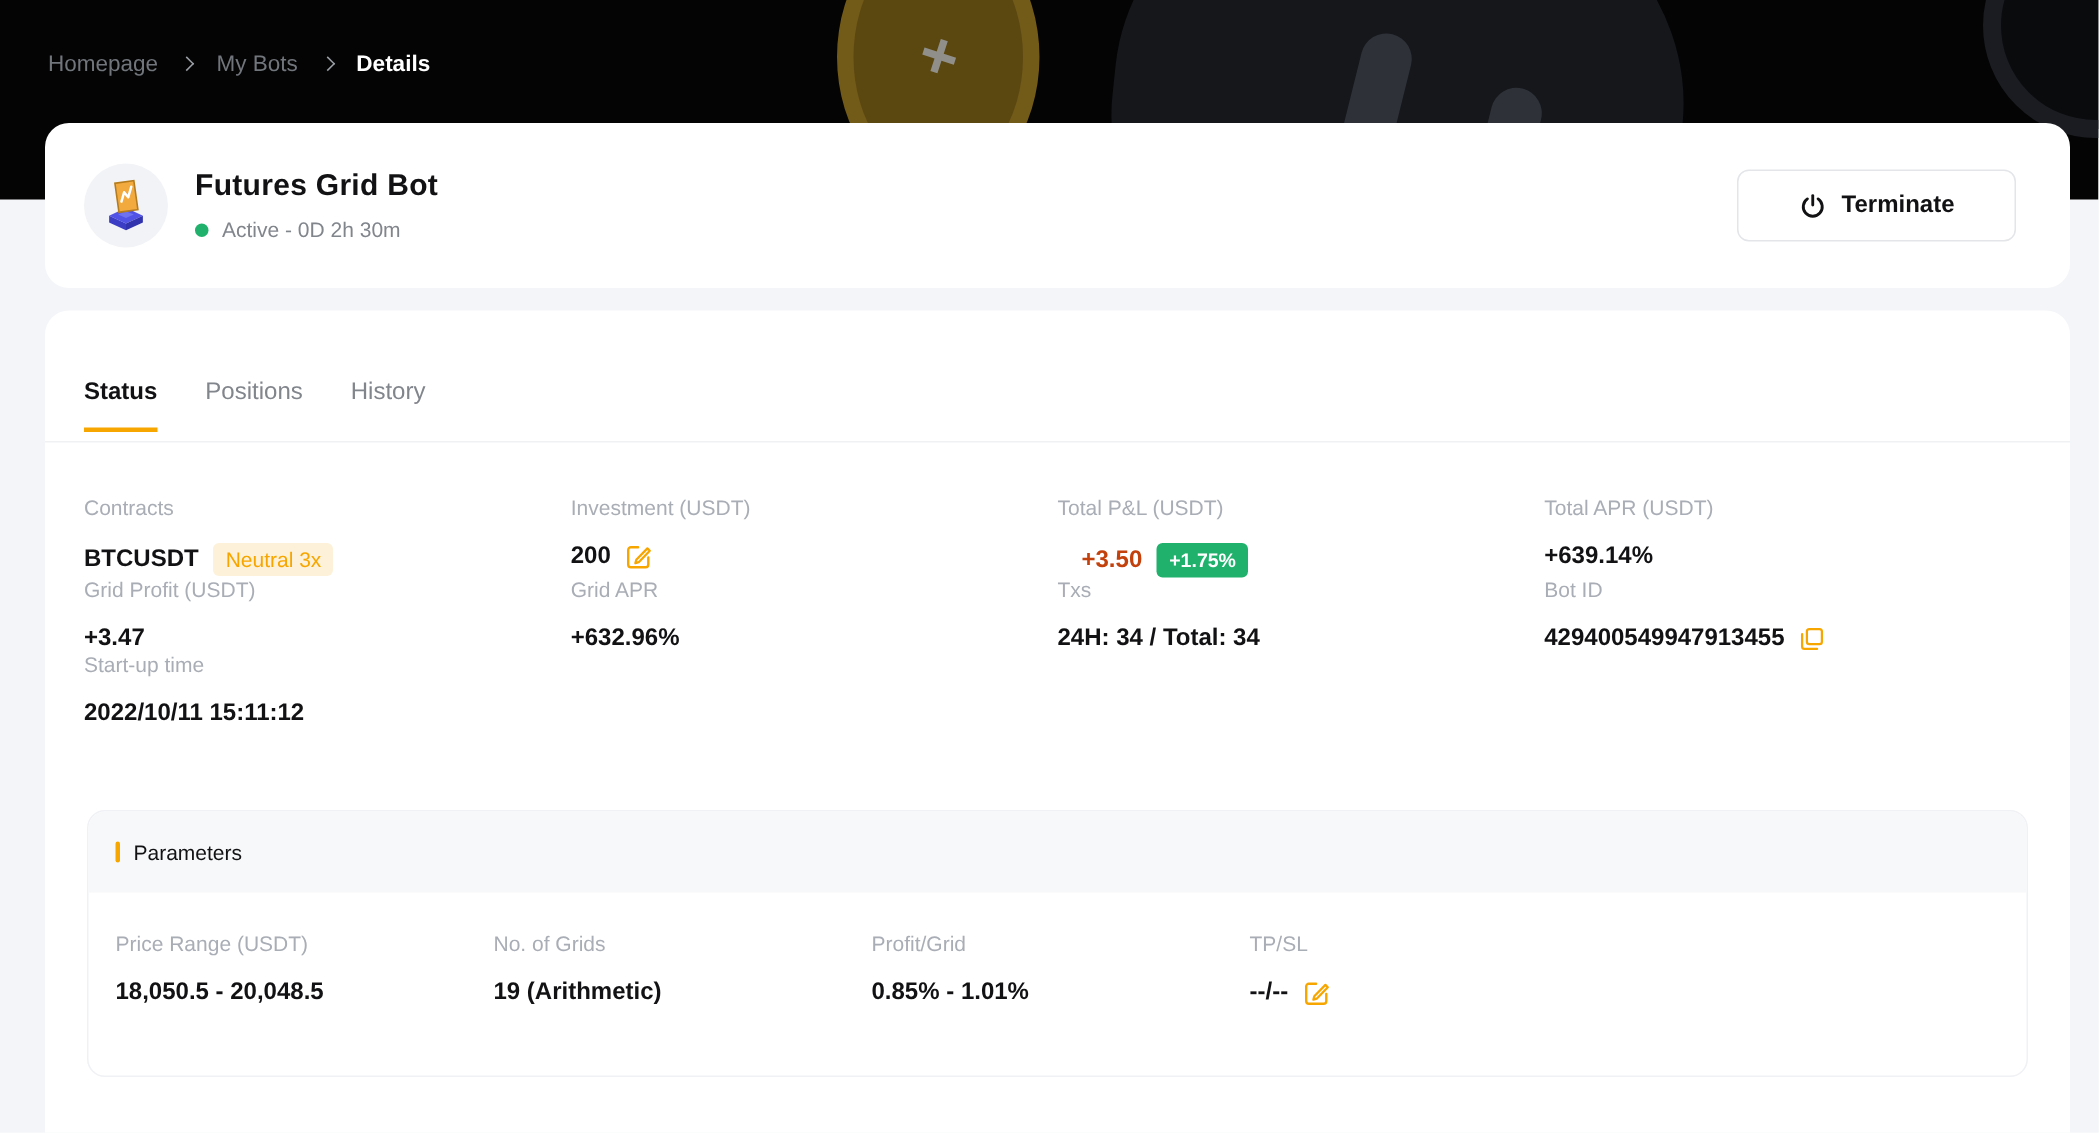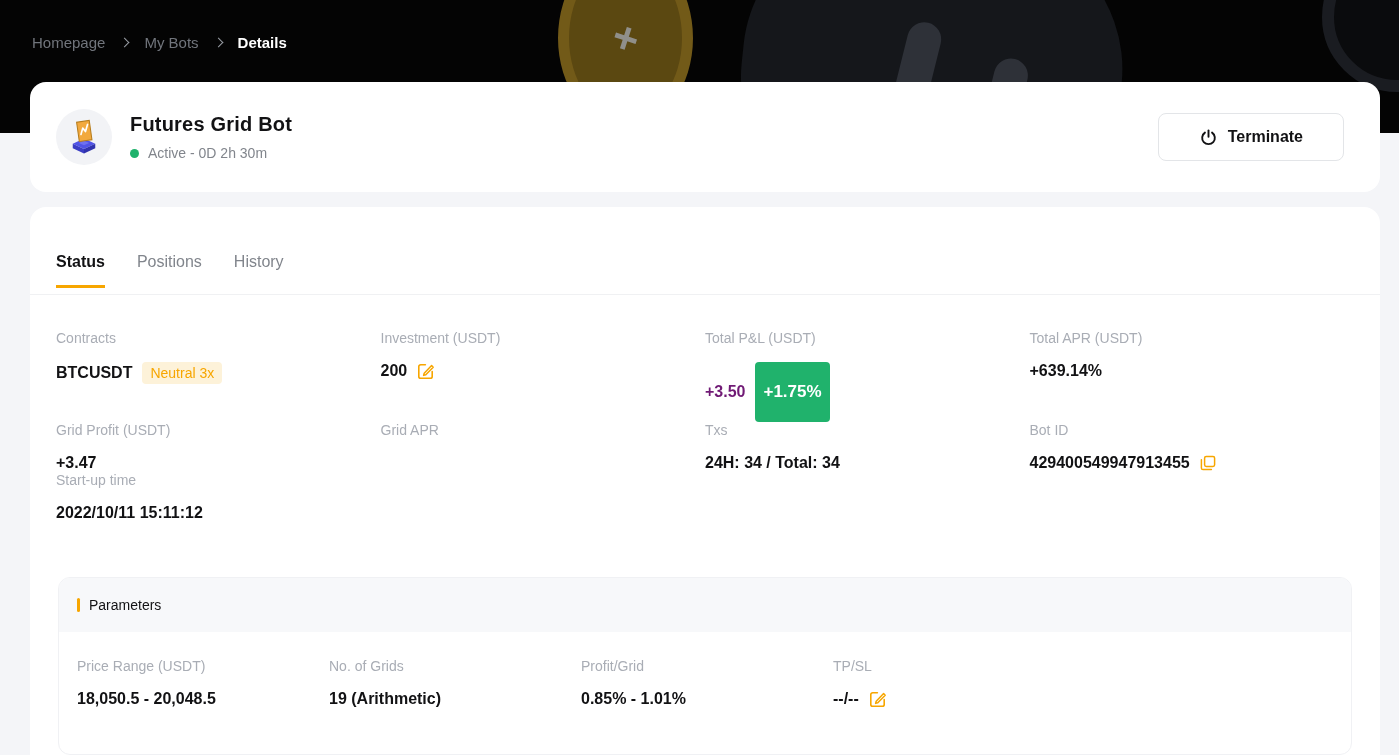--- a/index.html
+++ b/index.html
@@ -45,23 +45,23 @@
   
   .card2 { margin:15px 19px 0 30px; background:#fff; border-radius:16px; min-height:560px; padding-bottom:10px; }
   .tabs { display:flex; gap:32px; padding:46px 26px 6px; border-bottom:1px solid #f0f1f3; }
   .tab { font-size:16px; color:#81858c; font-weight:500; padding-bottom:14px; cursor:pointer; }
   .tab.active { color:#121214; font-weight:700; border-bottom:3px solid #f7a600; }
 
   .stats-grid { display:grid; grid-template-columns:repeat(4,1fr); padding:35px 26px 0; }
   .stat-label { font-size:14px; color:#a9adb5; }
   .stat-value-row { margin-top:16px; display:flex; align-items:center; gap:10px; }
   .stat-value { font-size:16px; font-weight:700; color:#121214; }
-  .stat-value.green { color:#701a75; }
+  .stat-value.green { color:#c2410c;margin-left:16px; }
   .badge-neutral { background:#fdf2d9; color:#f7a600; font-size:14px; padding:3px 8px; border-radius:4px; }
-  .badge-green { background:#20b26c; color:#fff; font-size:17px; font-weight:700; padding:20px 8px; border-radius:4px; }
+  .badge-green { background:#20b26c; color:#fff; font-size:13px; font-weight:700; padding:4px 8px; border-radius:4px; }
   .icon-btn { display:inline-flex; align-items:center; cursor:pointer; line-height:0; }
 
   
   .param-box { margin:55px 28px 0; border:1px solid #f0f1f4; border-radius:12px; overflow:hidden; background:#fff; }
   .param-header { background:#f7f8fa; padding:19px 18px; display:flex; align-items:center; gap:9px; }
   .param-bar { width:3px; height:14px; background:#f7a600; border-radius:2px; }
   .param-title { font-size:14px; color:#121214; }
   .param-grid { display:grid; grid-template-columns:252px 252px 252px 252px 1fr; padding:26px 18px 46px; }
   .param-label { font-size:14px; color:#a9adb5; }
   .param-value-row { margin-top:16px; display:flex; align-items:center; gap:10px; }
@@ -169,20 +169,23 @@
 
     <div>
       <div class="stat-label">Grid Profit (USDT)</div>
       <div class="stat-value-row">
         <span class="stat-value">+3.47</span>
       </div>
     </div>
 
     <div>
       <div class="stat-label">Grid APR</div>
+      <div class="stat-value-row">
+        <span class="stat-value">+632.96%</span>
+      </div>
     </div>
 
     <div>
       <div class="stat-label">Txs</div>
       <div class="stat-value-row">
         <span class="stat-value">24H: 34 / Total: 34</span>
       </div>
     </div>
 
     <div>

